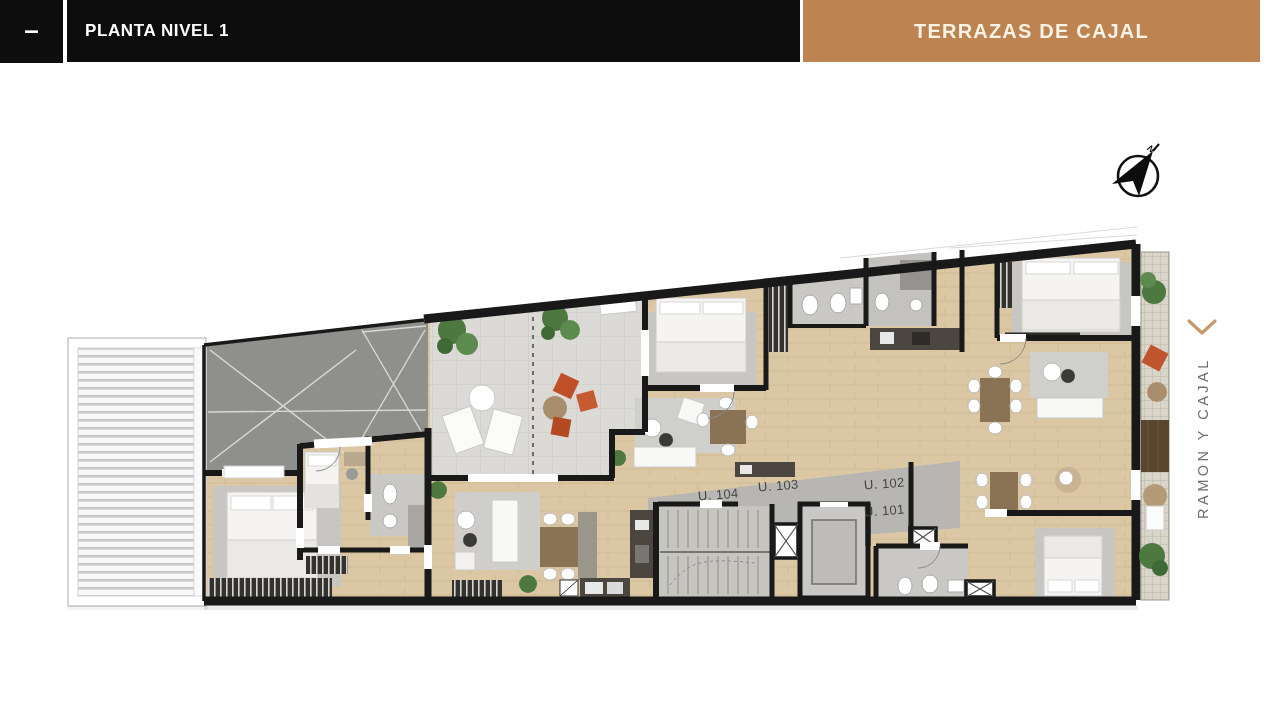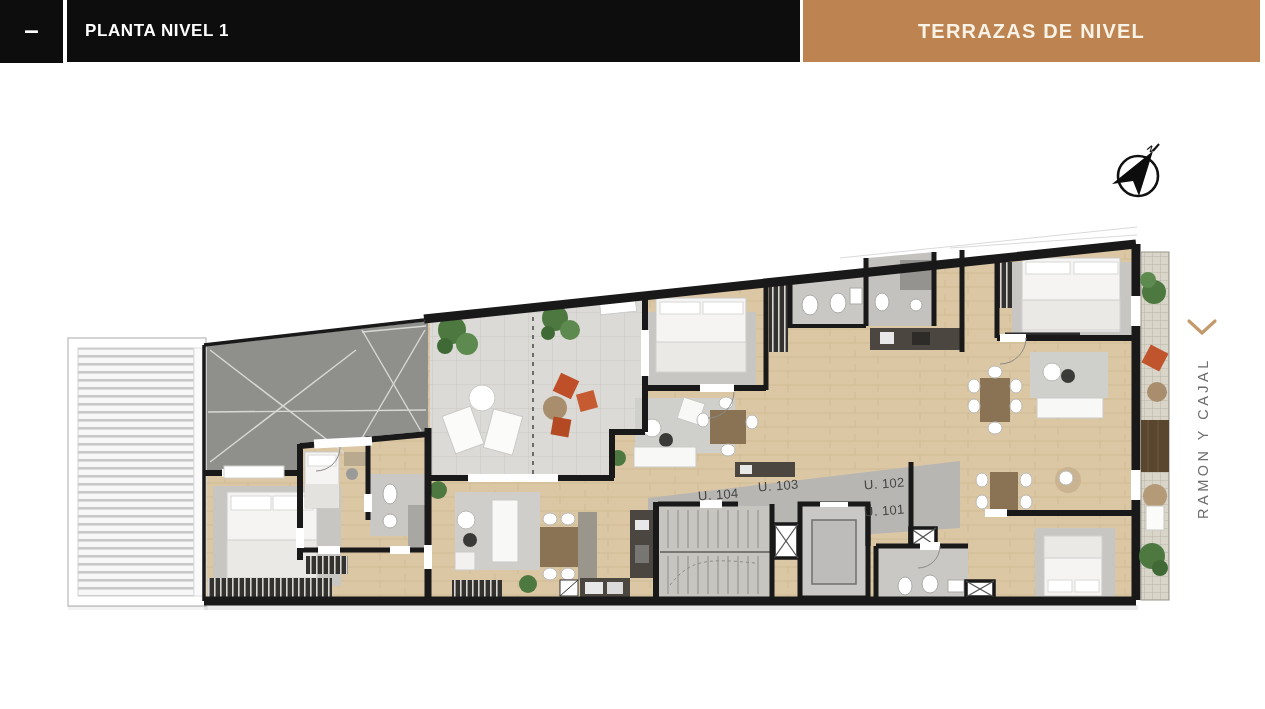--- a/index.html
+++ b/index.html
@@ -36,21 +36,21 @@
 
 <div class="page">
 
   <div class="corner-box">
     <span>–</span>
   </div>
   <div class="title-bar">
     <span>PLANTA NIVEL 1</span>
   </div>
   <div class="project-bar">
-    <span>TERRAZAS DE NIVEL</span>
+    <span>TERRAZAS DE CAJAL</span>
   </div>
 
   <svg class="plan-svg" viewBox="0 0 1265 709" xmlns="http://www.w3.org/2000/svg">
     <defs>
       <pattern id="louver" width="10" height="8" patternUnits="userSpaceOnUse">
         <rect width="10" height="8" fill="#f7f7f7"></rect>
         <rect y="3" width="10" height="2.6" fill="#c7c7c7"></rect>
       </pattern>
       <pattern id="tiles" width="24" height="24" patternUnits="userSpaceOnUse">
         <rect width="24" height="24" fill="#dbdad6"></rect>

